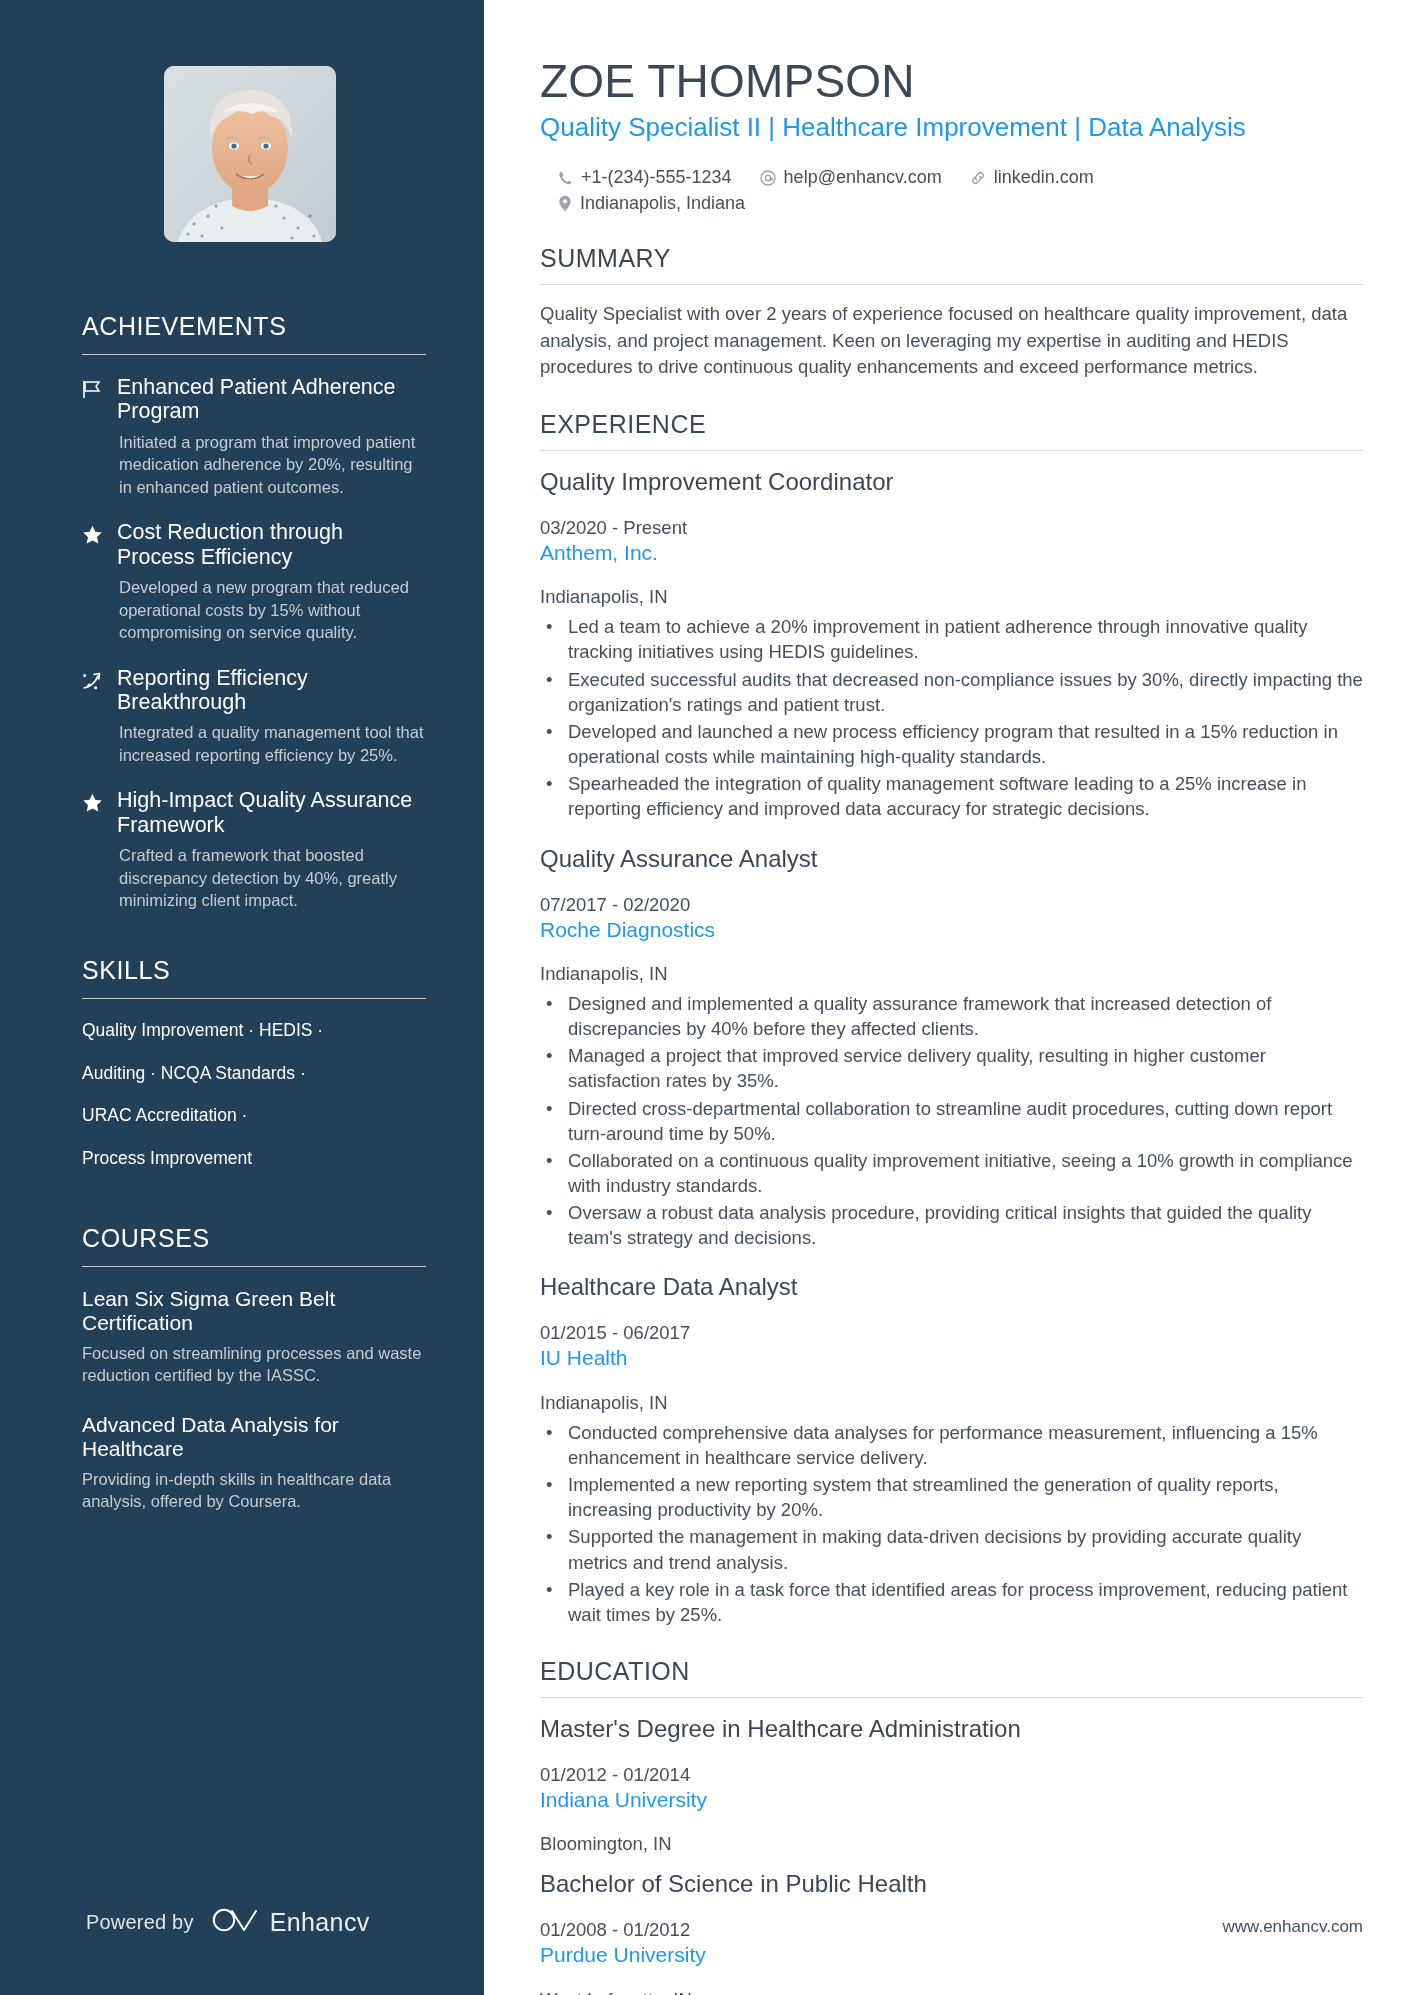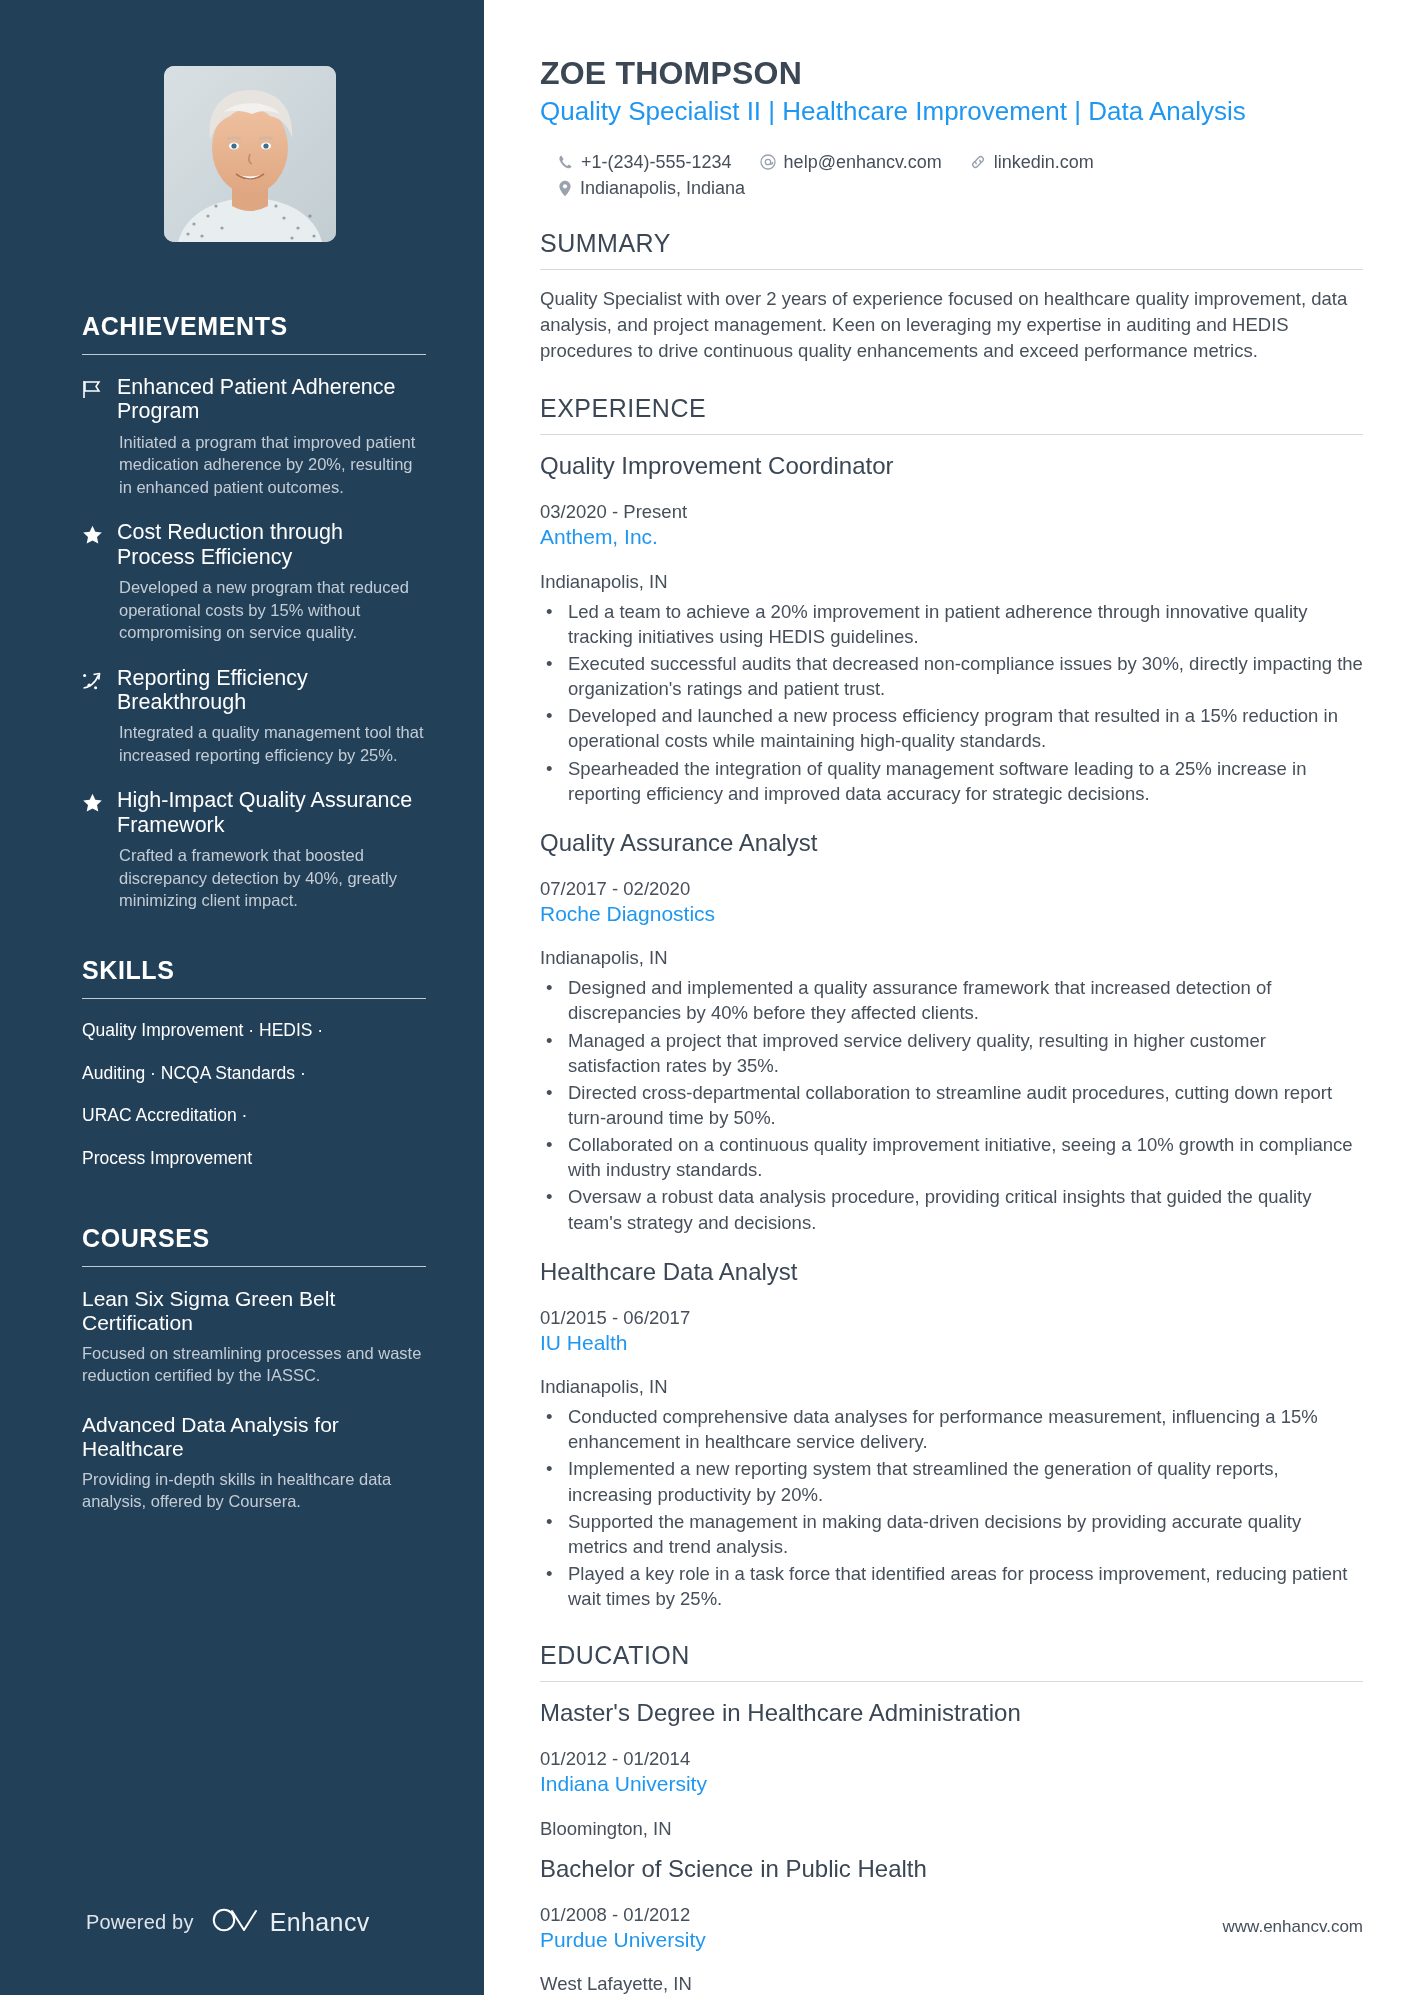--- a/index.html
+++ b/index.html
@@ -40,21 +40,21 @@
     height: 176px;
     border-radius: 10px;
     overflow: hidden;
     background: #c9d2d6;
     position: relative;
   }
   .photo svg { display:block; width:100%; height:100%; }
 
   .side-h {
     font-size: 25px;
-    font-weight: 700;
+    font-weight: 400;
     letter-spacing: 0.6px;
     color: #ffffff;
     margin-bottom: 13px;
   }
   .side-rule {
     height: 1px;
     background: rgba(255,255,255,0.72);
     margin-bottom: 20px;
   }
 
@@ -134,22 +134,22 @@
   }
 
   
   .main {
     flex: 1;
     position: relative;
     padding: 56px 47px 0 56px;
     background: #ffffff;
   }
   .name {
-    font-size: 32px;
-    font-weight: bold;
+    font-size: 46px;
+    font-weight: normal;
     letter-spacing: 0.2px;
     color: #3b4754;
     line-height: 1.12;
     margin-bottom: 4px;
   }
   .headline {
     font-size: 26px;
     line-height: 1.22;
     color: #1f97f0;
     font-weight: 400;

